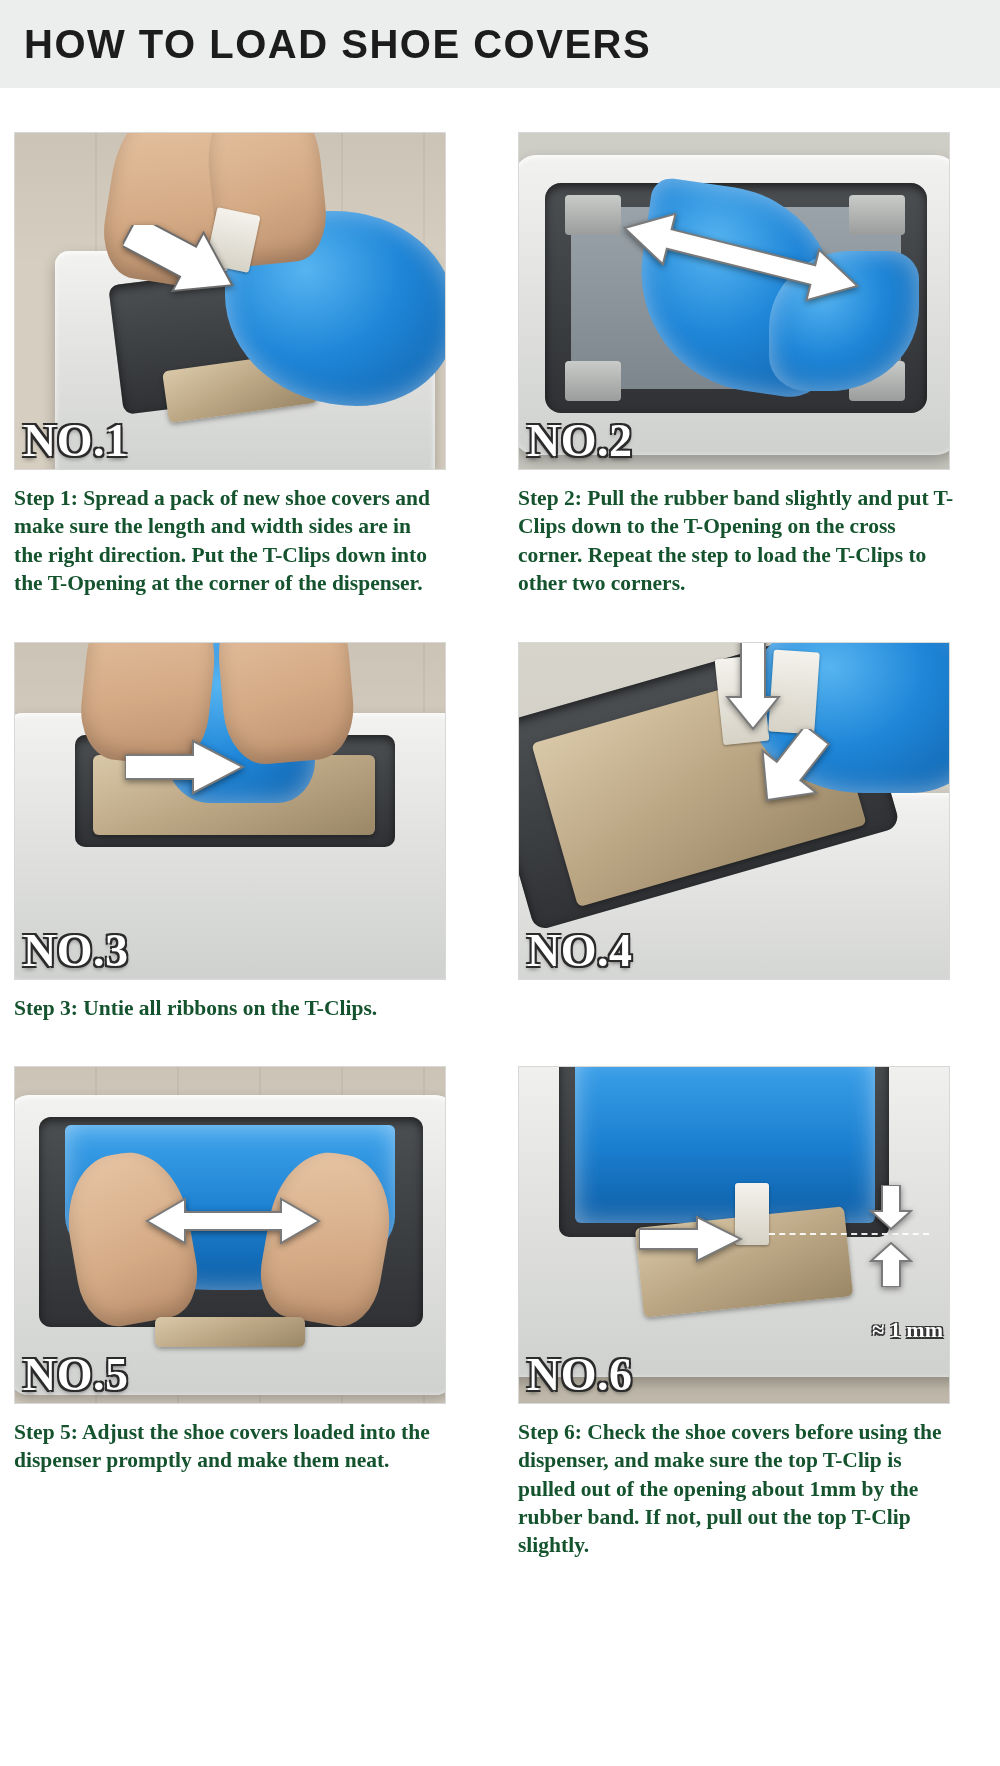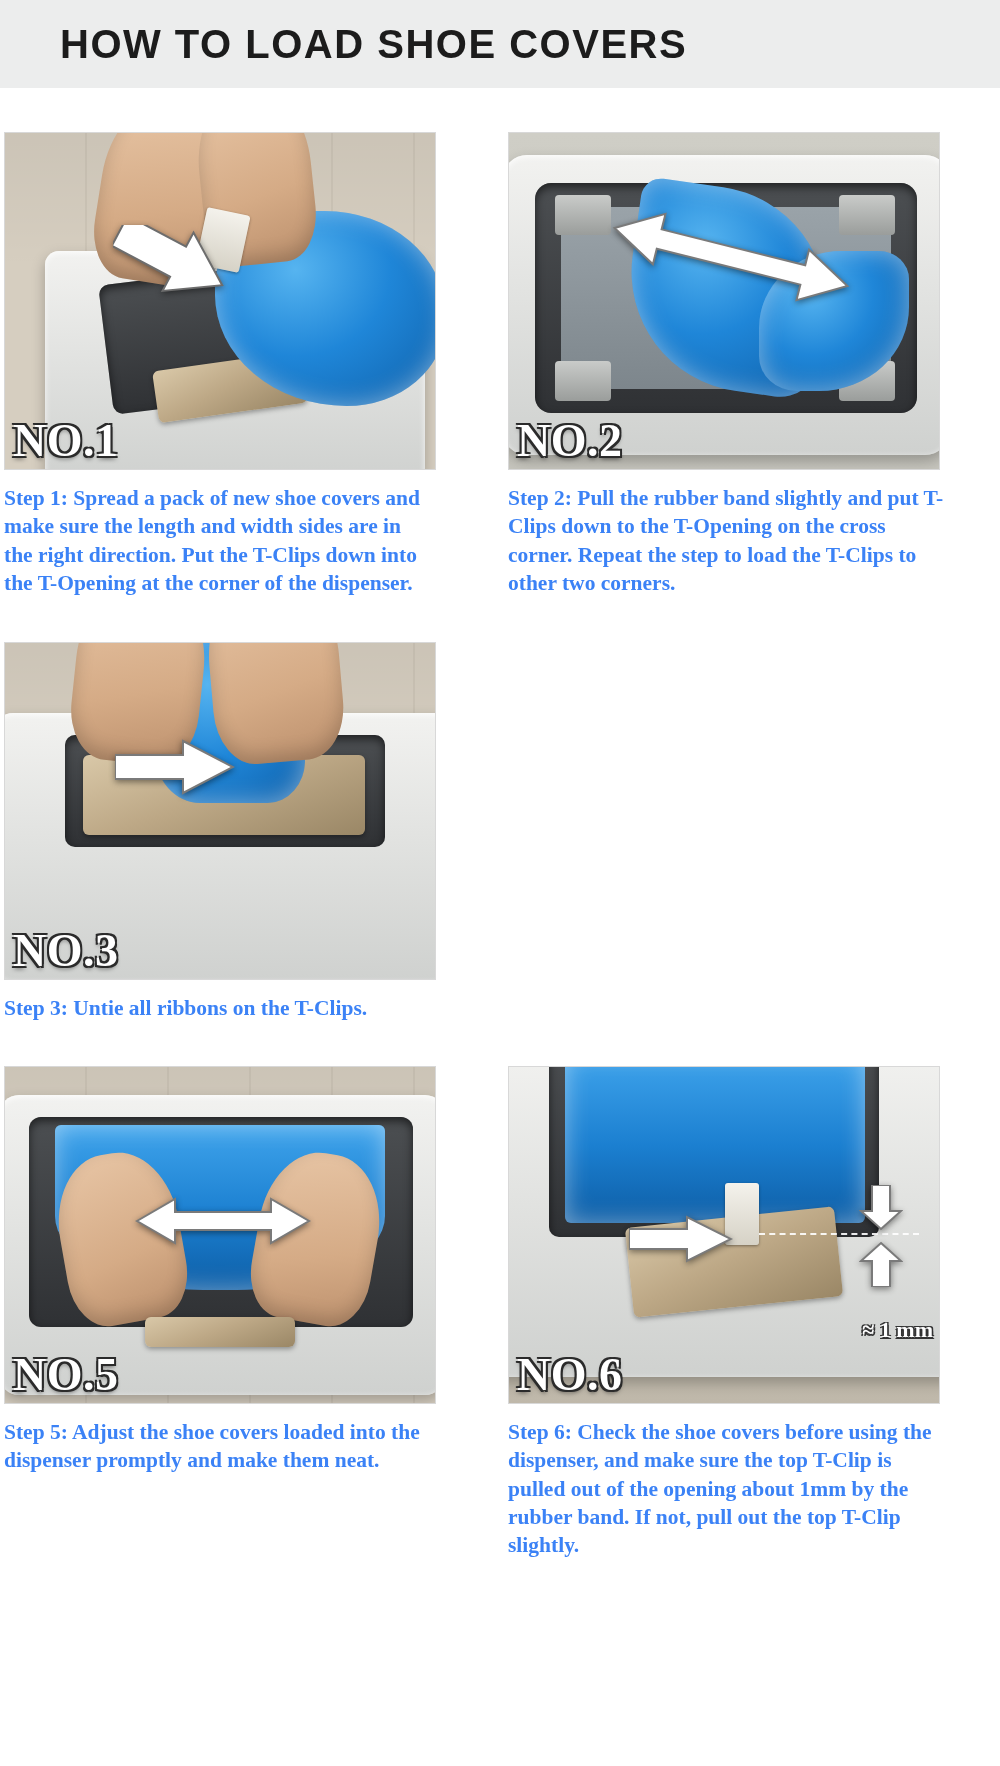--- a/index.html
+++ b/index.html
@@ -15,33 +15,33 @@
     background: #ffffff;
     overflow: hidden;
   }
   
   .header {
     width: 1000px;
     height: 88px;
     background: #eceded;
     display: flex;
     align-items: center;
-    padding-left: 60px;
+    padding-left: 24px;
   }
   .header-title {
     font-family: "Liberation Sans", sans-serif;
     font-weight: bold;
     font-size: 40px;
     letter-spacing: 1.5px;
     color: #1c1c1c;
   }
   
   .grid {
     position: relative;
-    padding: 0 4px;
+    padding: 0 14px;
   }
   .row {
     display: flex;
     width: 980px;
     margin: 0 0 0 0;
   }
   .cell {
     width: 490px;
     padding: 0 12px 0 0;
   }
@@ -68,21 +68,21 @@
       -2px -2px 0 #2b2b2b, 2px -2px 0 #2b2b2b,
       -2px 2px 0 #2b2b2b, 2px 2px 0 #2b2b2b,
       0 3px 4px rgba(0,0,0,.5);
     letter-spacing: 0.5px;
   }
   .caption {
     font-family: "Liberation Serif", serif;
     font-weight: bold;
     font-size: 21.5px;
     line-height: 1.32;
-    color: #3b82f6;
+    color: #14532d;
     margin-top: 14px;
     width: 430px;
   }
   .caption.wide { width: 442px; }
 
   
   .bg-floor {
     position: absolute; inset: 0;
     background: linear-gradient(170deg,#cfc6b6 0%, #d8d0c1 32%, #c9c0b0 66%, #bfb6a6 100%);
   }
@@ -240,20 +240,36 @@
           <div class="hand" style="left:205px;top:-66px;width:130px;height:185px;transform:rotate(-5deg);"></div>
           <svg class="arrow-r" style="left:110px;top:96px;" width="120" height="56" viewBox="0 0 120 56">
             <polygon points="0,16 68,16 68,2 118,28 68,54 68,40 0,40" fill="#ffffff" stroke="#7a7a7a" stroke-width="2"></polygon>
           </svg>
           <div class="badge">NO.3</div>
         </div>
         <div class="caption">Step 3: Untie all ribbons on the T-Clips.</div>
       </div>
 
       <div class="cell right">
+        <div class="photo">
+          <div class="bg-floor" style="background:linear-gradient(180deg,#d7d4cb 0%,#cbc7bd 100%);"></div>
+          <div class="dispenser" style="left:-40px;top:150px;width:520px;height:220px;border-radius:30px;"></div>
+          <div class="cavity" style="left:-20px;top:30px;width:380px;height:210px;transform:rotate(-16deg);border-radius:14px;"></div>
+          <div class="metal" style="left:30px;top:56px;width:300px;height:170px;transform:rotate(-16deg);"></div>
+          <div class="plastic" style="left:230px;top:-30px;width:230px;height:180px;border-radius:45% 35% 30% 50%;"></div>
+          <div class="clip" style="left:200px;top:14px;width:46px;height:86px;transform:rotate(-6deg);"></div>
+          <div class="clip" style="left:252px;top:8px;width:46px;height:82px;transform:rotate(4deg);"></div>
+          <svg class="arrow-d" style="left:206px;top:-8px;" width="56" height="96" viewBox="0 0 56 96">
+            <polygon points="16,0 40,0 40,62 54,62 28,94 2,62 16,62" fill="#ffffff" stroke="#7a7a7a" stroke-width="2"></polygon>
+          </svg>
+          <svg class="arrow-d" style="left:232px;top:86px;" width="110" height="84" viewBox="0 0 110 84">
+            <polygon points="24,0 54,0 54,46 74,46 40,82 6,46 24,46" fill="#ffffff" stroke="#7a7a7a" stroke-width="2" transform="rotate(38 44 42)"></polygon>
+          </svg>
+          <div class="badge">NO.4</div>
+        </div>
       </div>
     </div>
 
     <div class="row">
 
       <div class="cell">
         <div class="photo">
           <div class="bg-floor tile"></div>
           <div class="dispenser" style="left:-6px;top:28px;width:446px;height:300px;border-radius:20px;"></div>
           <div class="cavity" style="left:24px;top:50px;width:384px;height:210px;border-radius:12px;"></div>

